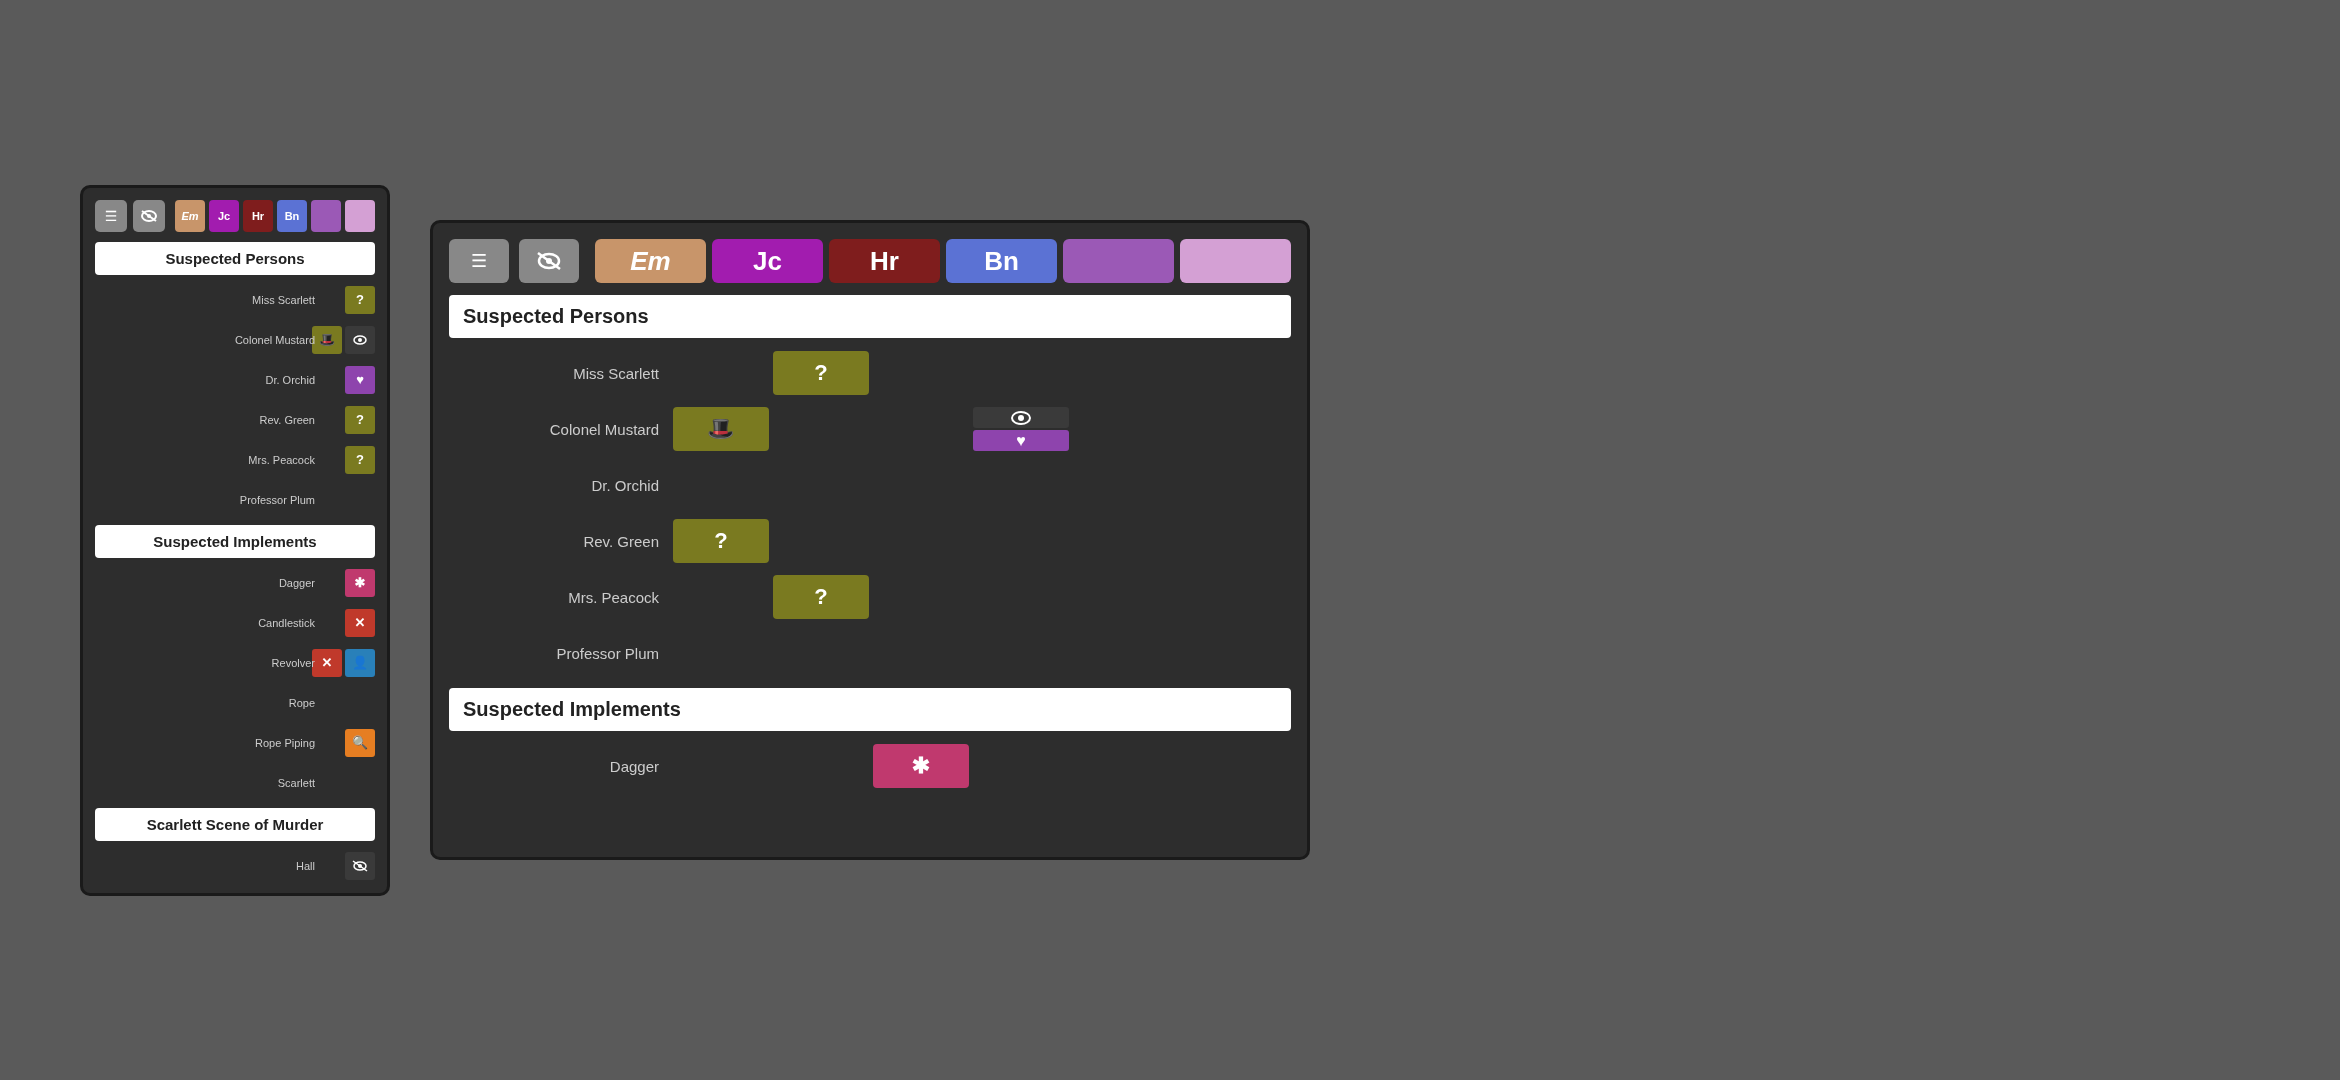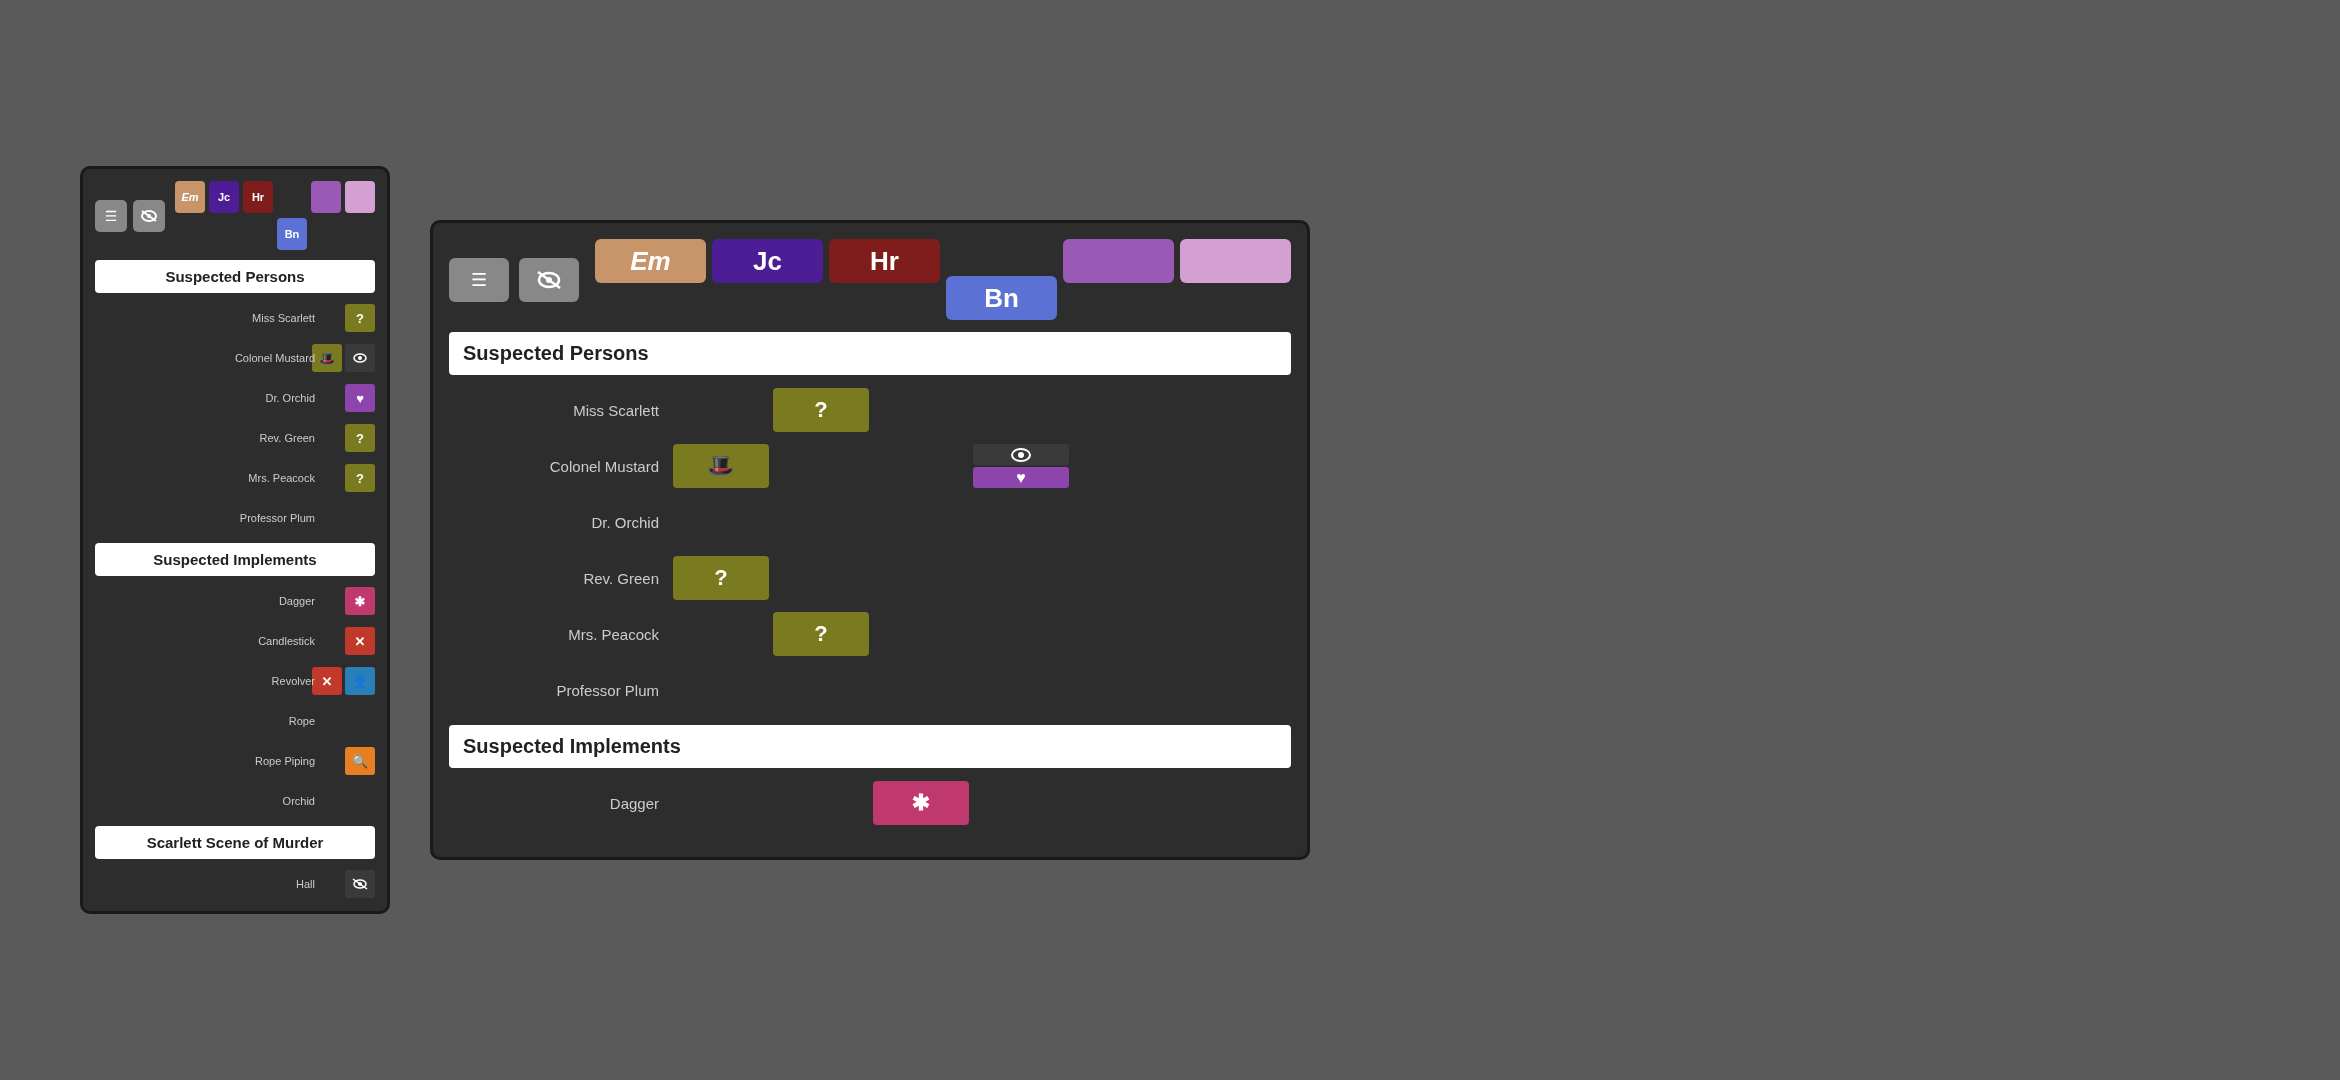--- a/index.html
+++ b/index.html
@@ -227,23 +227,23 @@
       color: white;
     }
 
     .empty-cell-lg {
       width: 96px;
       height: 44px;
     }
 
     
     .color-em { background: #c8956a; font-style: italic; }
-    .color-jc { background: #4c1d95; }
+    .color-jc { background: #a21caf; }
     .color-hr { background: #7f1d1d; }
-    .color-bn { background: #5b72d4; margin-top: 37px; }
+    .color-bn { background: #5b72d4; }
     .color-e5 { background: #9b59b6; }
     .color-e6 { background: #d4a0d4; }
 
     .color-olive { background: #7a7a20; }
     .color-dark { background: #3a3a3a; }
     .color-pink { background: #c0396e; }
     .color-red { background: #c0392b; }
     .color-blue-user { background: #2980b9; }
     .color-purple { background: #8e44ad; }
     .color-orange-search { background: #e67e22; }
@@ -333,21 +333,21 @@
     <div class="row-sm">
       <span class="row-label-sm">Rope</span>
     </div>
 
     <div class="row-sm">
       <span class="row-label-sm">Rope Piping</span>
       <div class="cell-sm color-orange-search">🔍</div>
     </div>
 
     <div class="row-sm">
-      <span class="row-label-sm">Orchid</span>
+      <span class="row-label-sm">Scarlett</span>
     </div>
   </div>
 
   <div class="section-header">Scarlett Scene of Murder</div>
   <div class="grid-area">
 
     <div class="row-sm">
       <span class="row-label-sm">Hall</span>
       <div class="cell-sm color-dark">
         <svg width="16" height="12" viewBox="0 0 16 12" fill="none">

